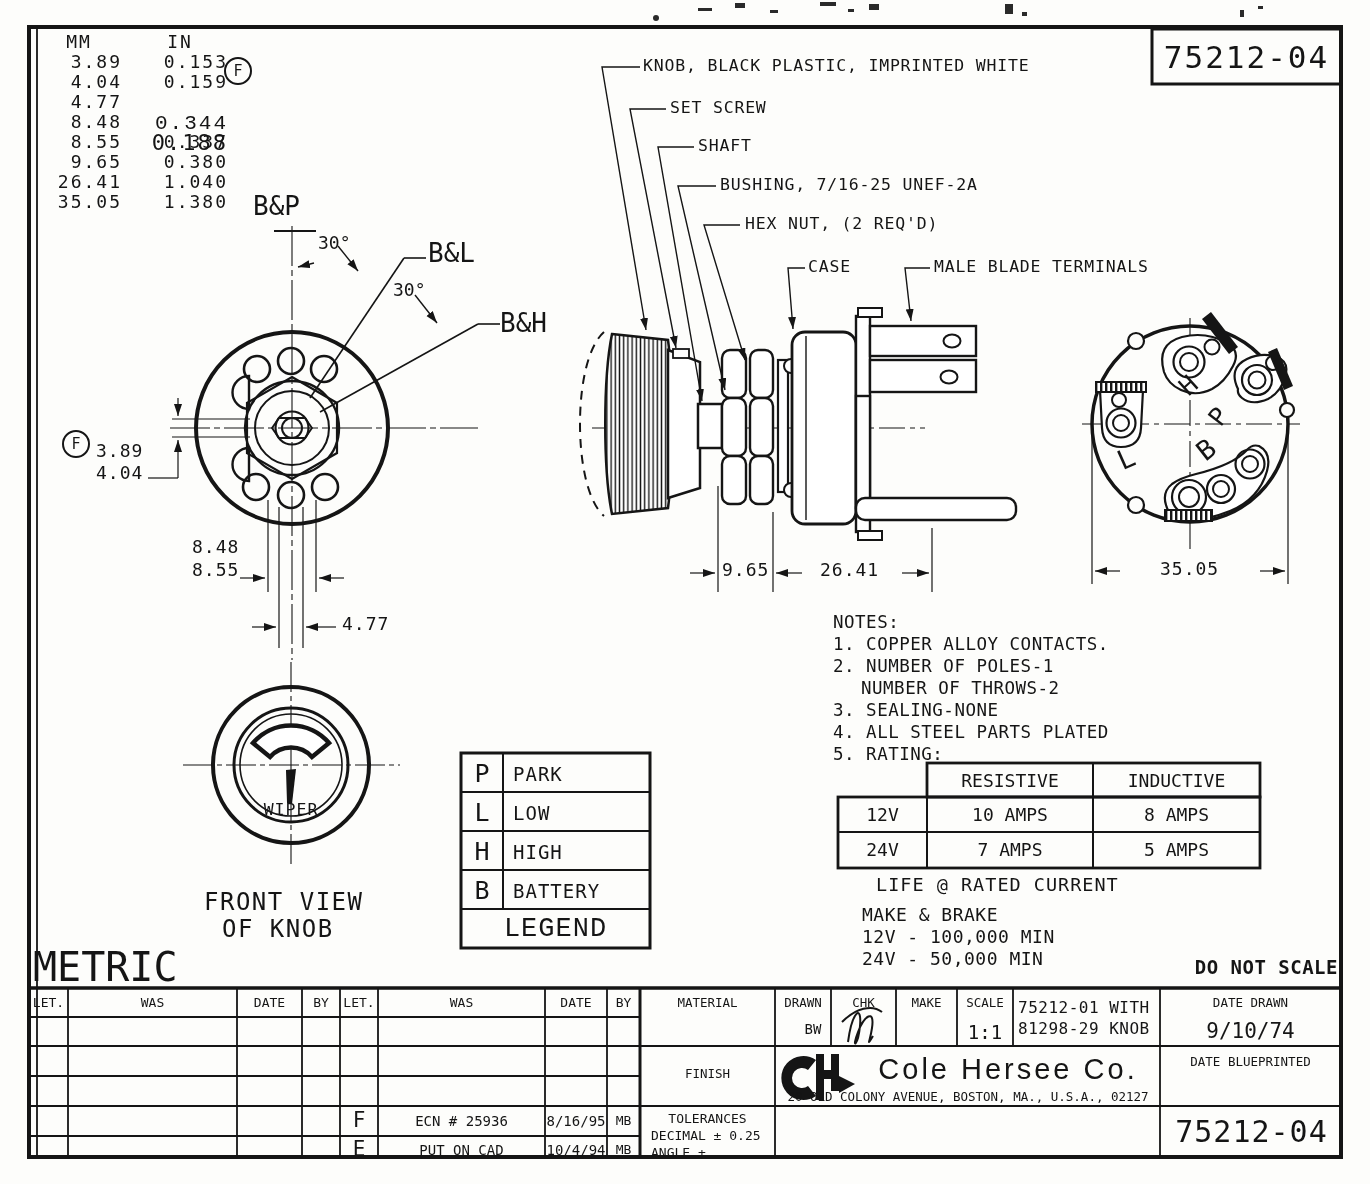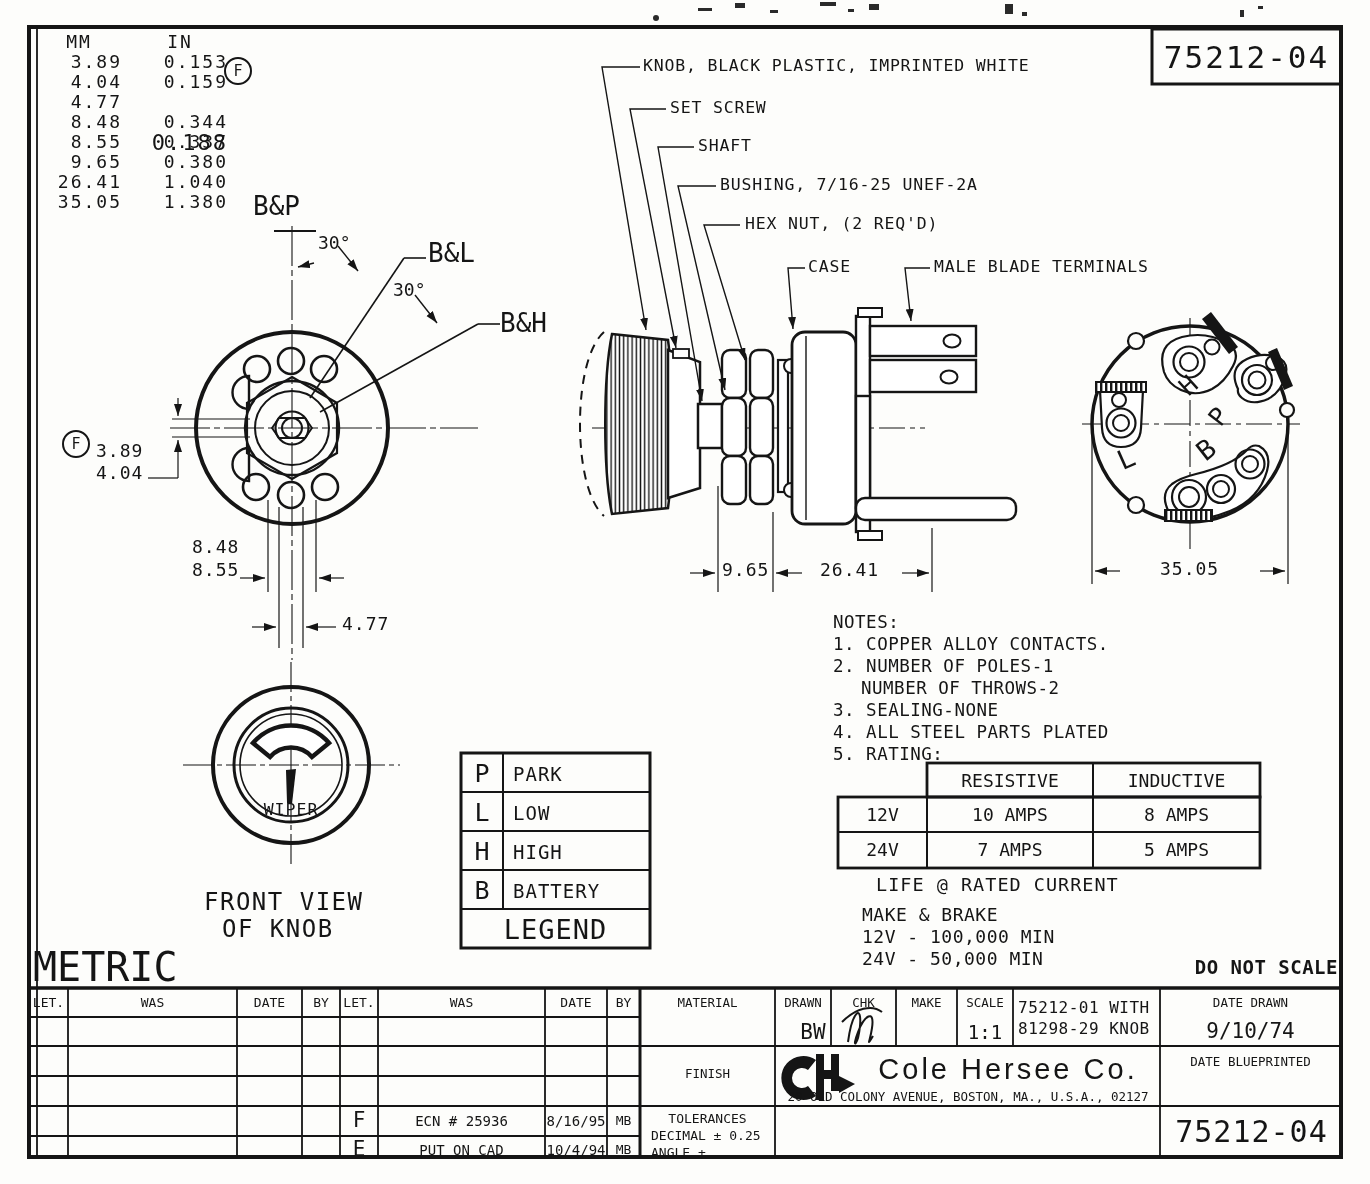--- a/index.html
+++ b/index.html
@@ -258,21 +258,21 @@
 <div>
   <div class="t mono c" style="left:36px;top:33px;width:86px;font-size:18px;letter-spacing:2px;">MM</div>
   <div class="t mono c" style="left:132px;top:33px;width:96px;font-size:18px;letter-spacing:2px;">IN</div>
   <div class="t mono r" style="left:36px;top:53px;width:86px;font-size:18px;letter-spacing:2px;">3.89</div>
   <div class="t mono r" style="left:132px;top:53px;width:96px;font-size:18px;letter-spacing:2px;">0.153</div>
   <div class="t mono r" style="left:36px;top:73px;width:86px;font-size:18px;letter-spacing:2px;">4.04</div>
   <div class="t mono r" style="left:132px;top:73px;width:96px;font-size:18px;letter-spacing:2px;">0.159</div>
   <div class="t mono r" style="left:36px;top:93px;width:86px;font-size:18px;letter-spacing:2px;">4.77</div>
   <div class="t mono r" style="left:132px;top:93px;width:96px;font-size:22px;letter-spacing:2px;margin-top:39px;">0.188</div>
   <div class="t mono r" style="left:36px;top:113px;width:86px;font-size:18px;letter-spacing:2px;">8.48</div>
-  <div class="t mono r" style="left:132px;top:113px;width:96px;font-size:18px;letter-spacing:2px;">0.344</div>
+  <div class="t mono r" style="left:132px;top:113px;width:96px;font-size:21px;letter-spacing:2px;font-family:Liberation Mono, monospace;">0.344</div>
   <div class="t mono r" style="left:36px;top:133px;width:86px;font-size:18px;letter-spacing:2px;">8.55</div>
   <div class="t mono r" style="left:132px;top:133px;width:96px;font-size:18px;letter-spacing:2px;">0.337</div>
   <div class="t mono r" style="left:36px;top:153px;width:86px;font-size:18px;letter-spacing:2px;">9.65</div>
   <div class="t mono r" style="left:132px;top:153px;width:96px;font-size:18px;letter-spacing:2px;">0.380</div>
   <div class="t mono r" style="left:36px;top:173px;width:86px;font-size:18px;letter-spacing:2px;">26.41</div>
   <div class="t mono r" style="left:132px;top:173px;width:96px;font-size:18px;letter-spacing:2px;">1.040</div>
   <div class="t mono r" style="left:36px;top:193px;width:86px;font-size:18px;letter-spacing:2px;">35.05</div>
   <div class="t mono r" style="left:132px;top:193px;width:96px;font-size:18px;letter-spacing:2px;">1.380</div>
   <div class="flag" style="left:224px;top:57px;">
         <span>F</span>
@@ -315,21 +315,21 @@
 <div class="t mono" style="left:222px;top:917px;font-size:24px;letter-spacing:1.5px;">OF KNOB</div>
 
 <div class="t mono c" style="left:461px;top:761px;width:42px;font-size:25px;">P</div>
 <div class="t mono" style="left:513px;top:765px;font-size:19px;letter-spacing:1px;">PARK</div>
 <div class="t mono c" style="left:461px;top:800px;width:42px;font-size:25px;">L</div>
 <div class="t mono" style="left:513px;top:804px;font-size:19px;letter-spacing:1px;">LOW</div>
 <div class="t mono c" style="left:461px;top:839px;width:42px;font-size:25px;">H</div>
 <div class="t mono" style="left:513px;top:843px;font-size:19px;letter-spacing:1px;">HIGH</div>
 <div class="t mono c" style="left:461px;top:878px;width:42px;font-size:25px;">B</div>
 <div class="t mono" style="left:513px;top:882px;font-size:19px;letter-spacing:1px;">BATTERY</div>
-<div class="t mono c" style="left:461px;top:916px;width:189px;font-size:27px;letter-spacing:1px;">LEGEND</div>
+<div class="t mono c" style="left:461px;top:916px;width:189px;font-size:27px;letter-spacing:1px;font-family:Liberation Mono, monospace;">LEGEND</div>
 
 <div class="t mono" style="left:833px;top:614px;font-size:17.5px;letter-spacing:0.5px;">NOTES:</div>
 <div class="t mono" style="left:833px;top:636px;font-size:17.5px;letter-spacing:0.5px;">1. COPPER ALLOY CONTACTS.</div>
 <div class="t mono" style="left:833px;top:658px;font-size:17.5px;letter-spacing:0.5px;">2. NUMBER OF POLES-1</div>
 <div class="t mono" style="left:861px;top:680px;font-size:17.5px;letter-spacing:0.5px;">NUMBER OF THROWS-2</div>
 <div class="t mono" style="left:833px;top:702px;font-size:17.5px;letter-spacing:0.5px;">3. SEALING-NONE</div>
 <div class="t mono" style="left:833px;top:724px;font-size:17.5px;letter-spacing:0.5px;">4. ALL STEEL PARTS PLATED</div>
 <div class="t mono" style="left:833px;top:746px;font-size:17.5px;letter-spacing:0.5px;">5. RATING:</div>
 
 <div class="t mono c" style="left:927px;top:772px;width:166px;font-size:18px;text-align:center;">RESISTIVE</div>
@@ -360,21 +360,21 @@
 <div class="t mono c" style="left:378px;top:1114px;width:167px;font-size:14px;">ECN # 25936</div>
 <div class="t mono c" style="left:545px;top:1114px;width:62px;font-size:14px;">8/16/95</div>
 <div class="t mono c" style="left:607px;top:1114px;width:33px;font-size:13px;">MB</div>
 <div class="t mono c" style="left:340px;top:1139px;width:38px;font-size:21px;">E</div>
 <div class="t mono c" style="left:378px;top:1143px;width:167px;font-size:14px;">PUT ON CAD</div>
 <div class="t mono c" style="left:545px;top:1143px;width:62px;font-size:14px;">10/4/94</div>
 <div class="t mono c" style="left:607px;top:1143px;width:33px;font-size:13px;">MB</div>
 
 <div class="t mono c" style="left:640px;top:997px;width:135px;font-size:12.5px;">MATERIAL</div>
 <div class="t mono c" style="left:775px;top:997px;width:56px;font-size:12.5px;">DRAWN</div>
-<div class="t mono c" style="left:775px;top:1022px;width:76px;font-size:21px;">BW</div>
+<div class="t mono c" style="left:775px;top:1022px;width:76px;font-size:14px;">BW</div>
 <div class="t mono c" style="left:831px;top:997px;width:65px;font-size:12.5px;">CHK</div>
 <div class="t mono c" style="left:896px;top:997px;width:61px;font-size:12.5px;">MAKE</div>
 <div class="t mono c" style="left:957px;top:997px;width:56px;font-size:12.5px;">SCALE</div>
 <div class="t mono c" style="left:957px;top:1023px;width:56px;font-size:19px;">1:1</div>
 <div class="t mono" style="left:1018px;top:1000px;font-size:16px;letter-spacing:0.5px;">75212-01 WITH</div>
 <div class="t mono" style="left:1018px;top:1021px;font-size:16px;letter-spacing:0.5px;">81298-29 KNOB</div>
 <div class="t mono c" style="left:1160px;top:997px;width:181px;font-size:12.5px;">DATE DRAWN</div>
 <div class="t mono c" style="left:1160px;top:1021px;width:181px;font-size:21px;">9/10/74</div>
 <div class="t mono c" style="left:640px;top:1068px;width:135px;font-size:12.5px;">FINISH</div>
 <div class="t sans c" style="left:860px;top:1055px;width:296px;font-size:29px;letter-spacing:3px;">Cole Hersee Co.</div>

